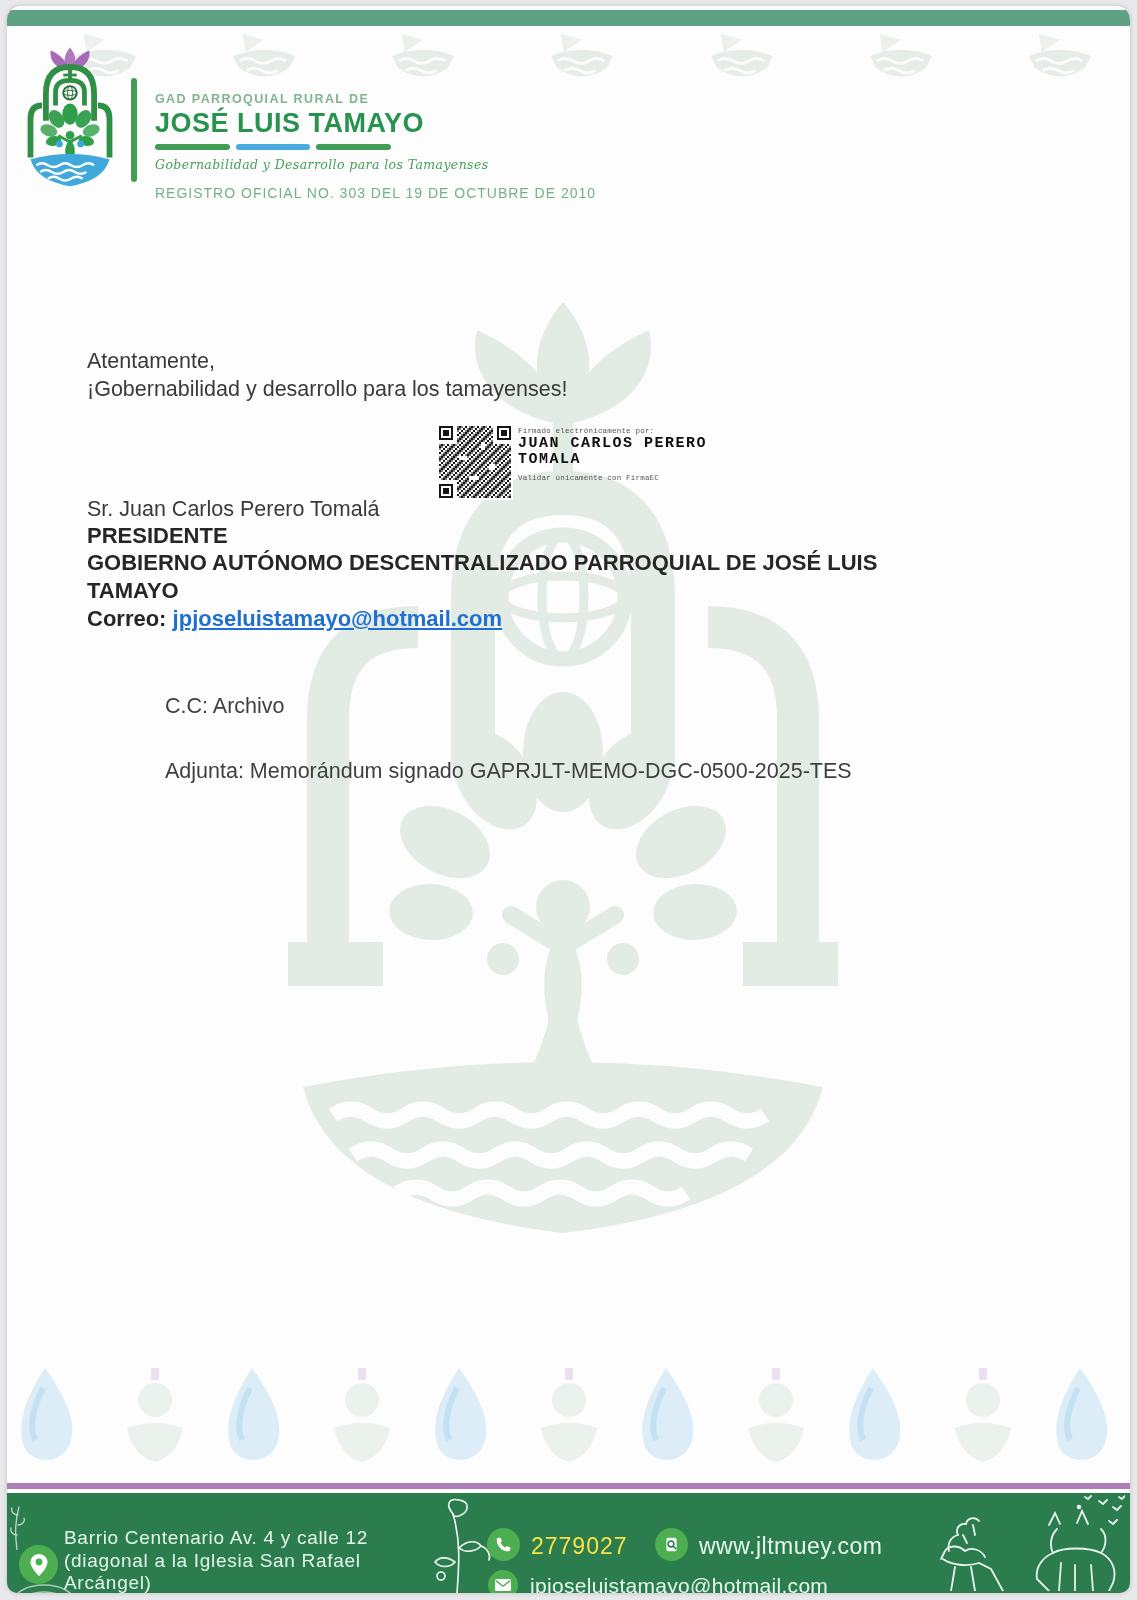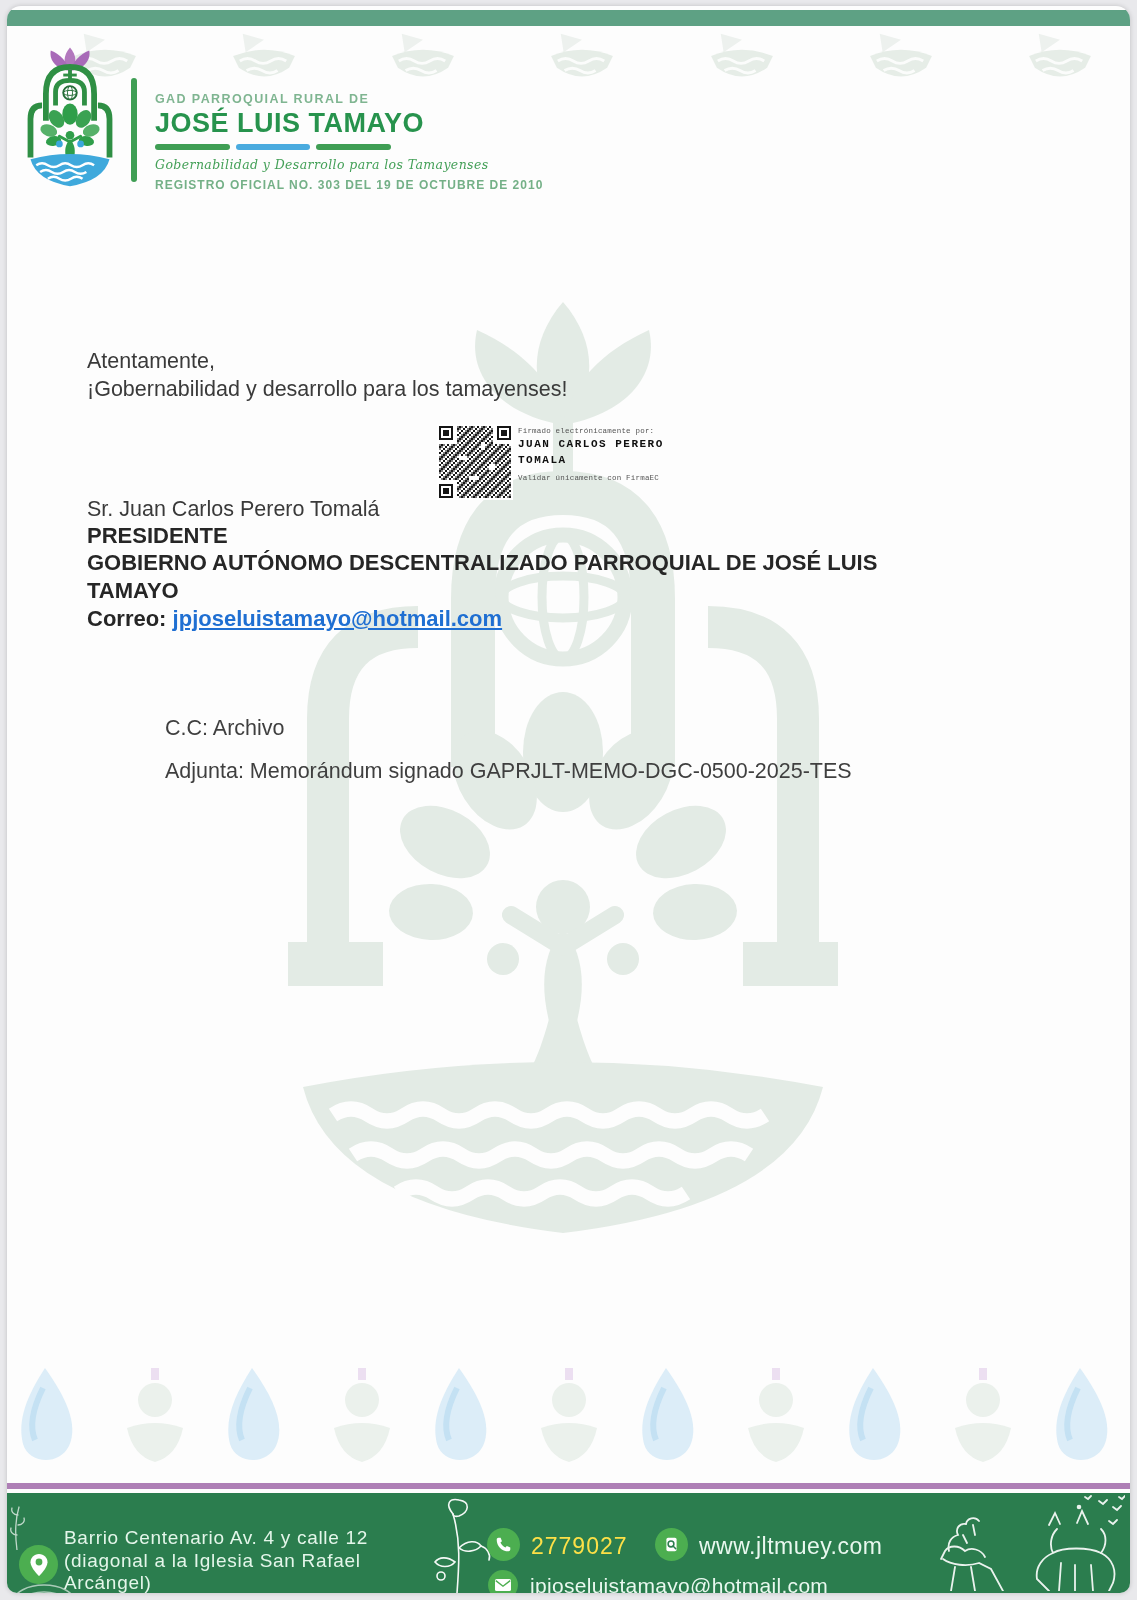--- a/index.html
+++ b/index.html
@@ -21,35 +21,35 @@
   .emblem{position:absolute;left:10px;top:35px;width:106px;height:150px;}
   .hdr-divider{position:absolute;left:124px;top:72px;width:6px;height:104px;background:#3f9e54;border-radius:3px;}
   .hdr-text{position:absolute;left:148px;top:86px;}
   .org-small{font-size:12.5px;font-weight:700;letter-spacing:1.4px;color:#7fb591;}
   .org-name{font-size:27px;font-weight:700;letter-spacing:.5px;color:#27934d;margin-top:2px;}
   .hdr-bars{display:flex;gap:6px;margin-top:5px;width:236px;}
   .hdr-bars span{height:6px;border-radius:3px;flex:1;}
   .bar-green{background:#3f9e54;}
   .bar-blue{background:#4aabdf;}
   .tagline{font-family:"DejaVu Serif",serif;font-style:italic;font-size:12.5px;color:#44a058;margin-top:7px;letter-spacing:.4px;}
-  .registry{font-size:12px;font-weight:700;letter-spacing:1px;color:#74b087;margin-top:6px;}
+  .registry{font-size:14px;font-weight:400;letter-spacing:1px;color:#74b087;margin-top:13px;}
   
   .watermark{position:absolute;left:226px;top:291px;width:660px;height:960px;z-index:0;}
   
   .doc{position:absolute;inset:0;z-index:2;}
   .para{position:absolute;left:158px;top:250px;font-size:21.5px;color:#3f3f3f;line-height:26px;}
   .centerline{position:absolute;left:80px;width:940px;text-align:left;font-size:21.5px;color:#3a3a3a;line-height:26px;}
   .bold{font-weight:700;color:#262626;font-size:22px;}
   .qr{position:absolute;left:430px;top:418px;width:76px;height:76px;}
   .stamp{position:absolute;left:511px;top:421px;width:230px;font-family:"Liberation Mono",monospace;}
   .stamp-small{font-size:7.5px;color:#555;letter-spacing:.2px;}
-  .stamp-name{font-size:11px;font-weight:700;color:#101010;letter-spacing:1.5px;line-height:14px;margin-top:2px;}
+  .stamp-name{font-size:15px;font-weight:700;color:#101010;letter-spacing:1.5px;line-height:14px;margin-top:2px;}
   .stamp-foot{margin-top:7px;}
   .email-link{color:#1f6fd2;text-decoration:underline;cursor:pointer;}
-  .cc{position:absolute;left:158px;top:710px;font-size:21.5px;color:#3f3f3f;}
+  .cc{position:absolute;left:158px;top:688px;font-size:21.5px;color:#3f3f3f;}
   .adj{position:absolute;left:158px;top:753px;font-size:21.5px;color:#3f3f3f;}
   
   .prefooter-pattern{position:absolute;left:8px;right:8px;top:1356px;height:104px;display:flex;justify-content:space-between;align-items:flex-end;z-index:1;}
   .prefooter-pattern svg{width:72px;height:100px;}
   
   .purple-line{position:absolute;left:0;right:0;top:1477px;height:6px;background:#ae7fb6;z-index:3;}
   .footer{position:absolute;left:0;right:0;top:1487px;bottom:0;background:#2b7d4e;z-index:3;overflow:hidden;}
   .circle-ic{position:absolute;border-radius:50%;background:#4cae50;display:flex;align-items:center;justify-content:center;}
   .pin-c{left:12px;top:52px;width:39px;height:39px;}
   .phone-c{left:480px;top:35px;width:33px;height:33px;}

